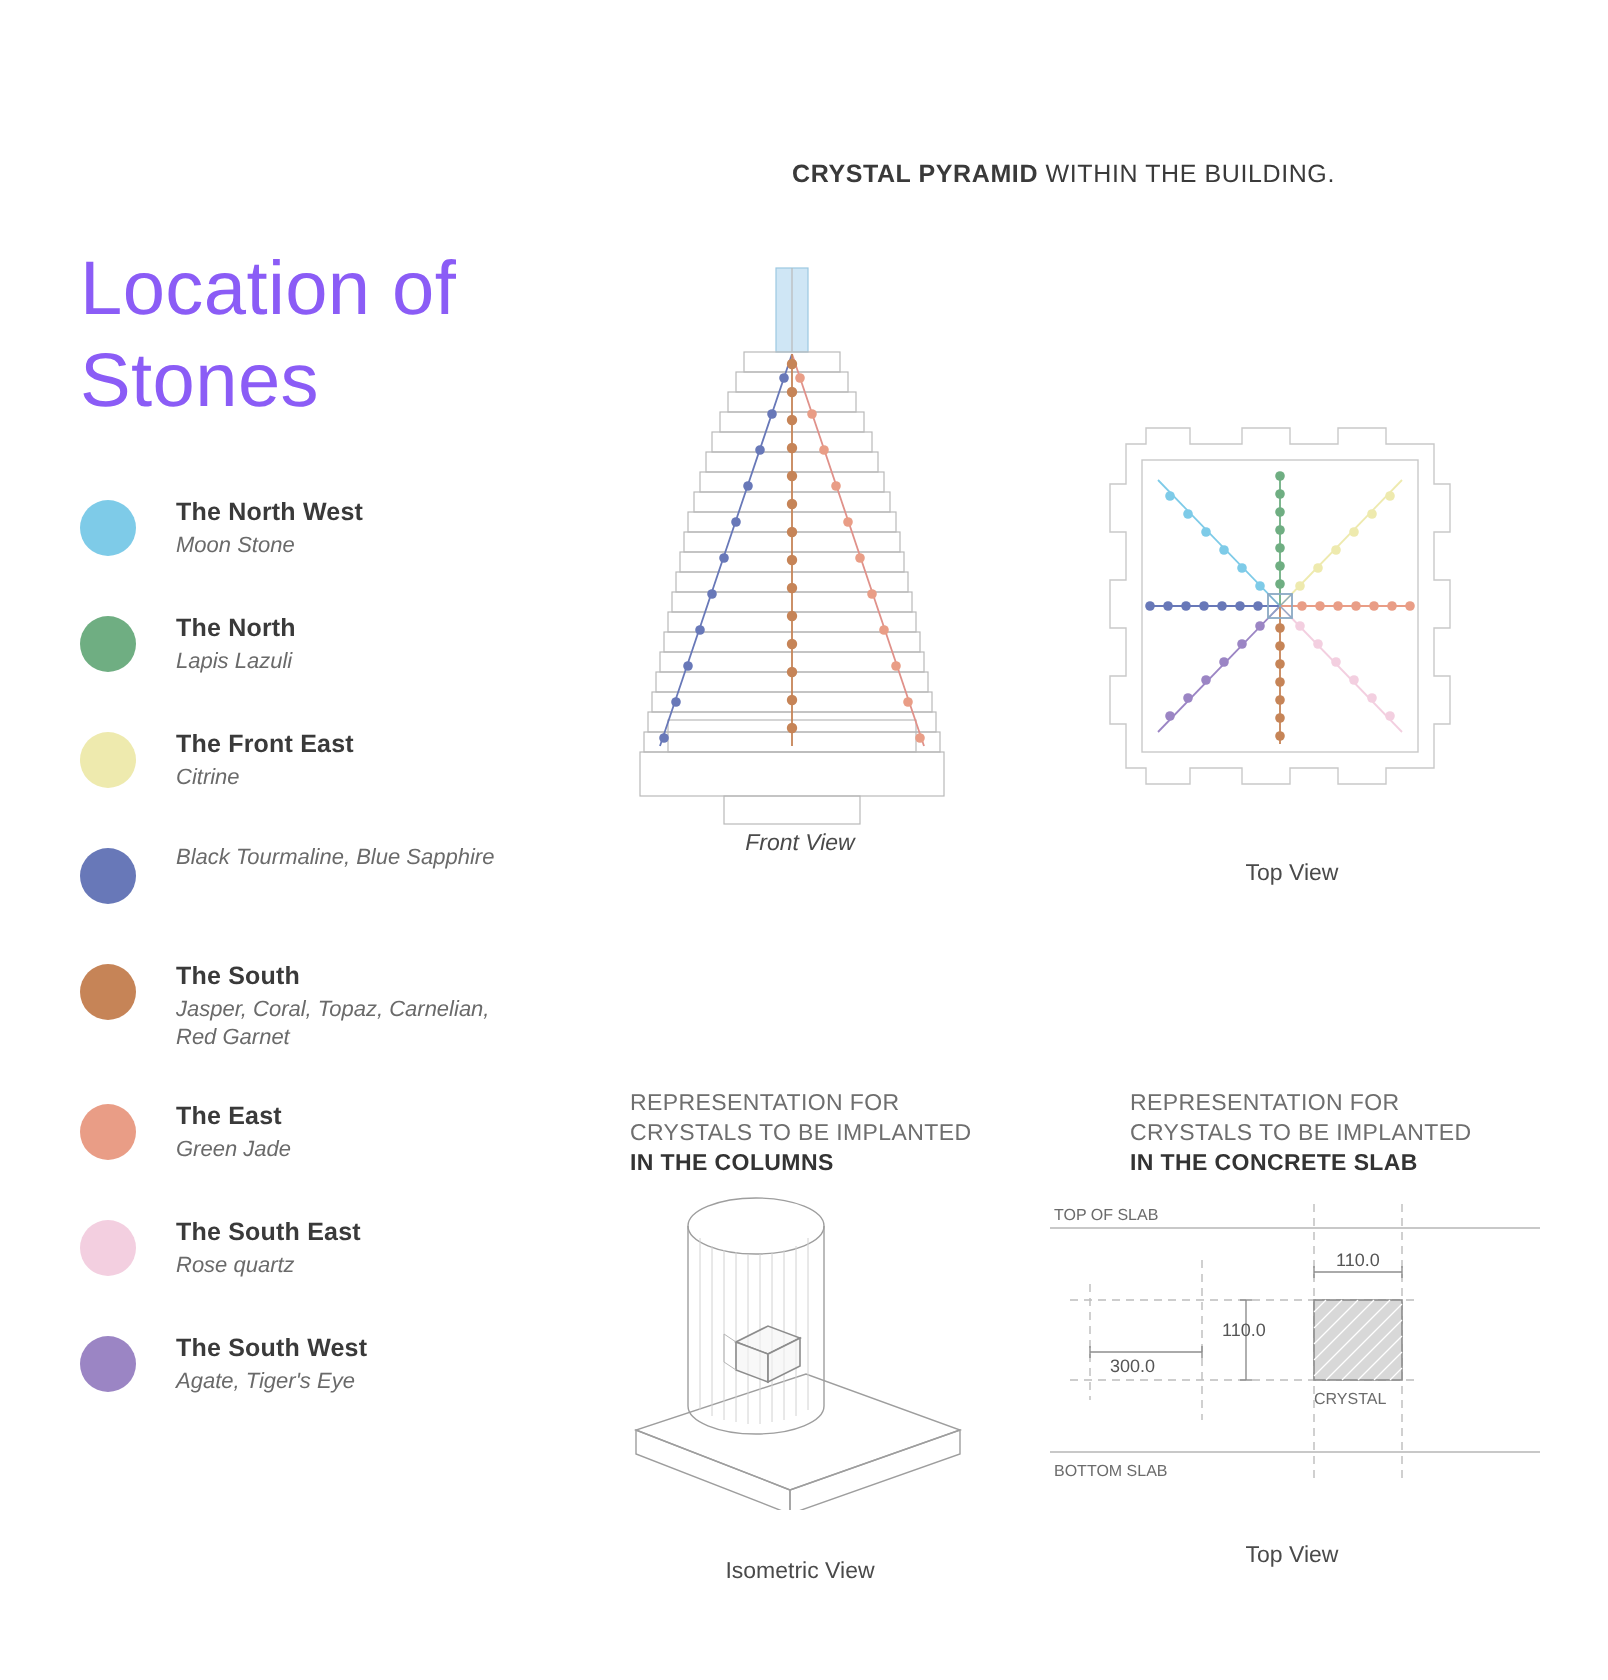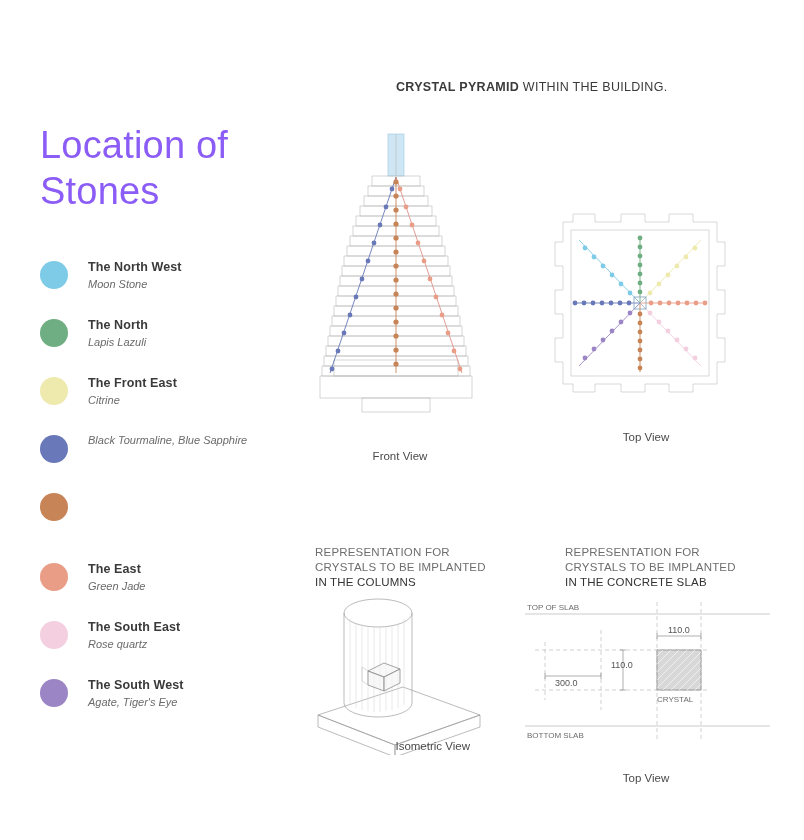--- a/index.html
+++ b/index.html
@@ -37,21 +37,20 @@
   .legend {
     position: absolute;
     left: 40px;
     top: 248px;
     width: 280px;
   }
   .legend-item {
     position: relative;
     min-height: 46px;
     margin-bottom: 12px;
-    margin-top: 11px;
   }
   .legend-swatch {
     position: absolute;
     left: 0;
     top: 2px;
     width: 28px;
     height: 28px;
     border-radius: 50%;
   }
   .legend-swatch.central {
@@ -101,34 +100,34 @@
   .sub-heading {
     position: absolute;
     font-size: 11.5px;
     line-height: 15px;
     color: #6e6e6e;
     letter-spacing: 0.2px;
     margin-top: 36px;
   }
   .sub-heading b {
     color: #333;
-    font-weight: 400;
+    font-weight: 700;
   }
   #subhead-columns { left: 315px; top: 509px; width: 200px; }
   #subhead-slab    { left: 565px; top: 509px; width: 200px; }
 
   .view-caption {
     position: absolute;
     font-size: 11.5px;
     color: #4a4a4a;
     text-align: center;
   }
-  #cap-front { left: 330px; top: 450px; width: 140px; }
+  #cap-front { left: 330px; top: 416px; width: 140px; font-style: italic; }
   #cap-top   { left: 576px; top: 431px; width: 140px; }
-  #cap-iso   { left: 330px; top: 740px; width: 140px; text-align: right; }
+  #cap-iso   { left: 330px; top: 780px; width: 140px; }
   #cap-top2  { left: 576px; top: 772px; width: 140px; }
 
   
   .fig { position: absolute; }
   #fig-front { left: 312px; top: 130px; }
   #fig-top   { left: 535px; top: 200px; }
   #fig-iso   { left: 300px; top: 575px; }
   #fig-slab  { left: 505px; top: 590px; }
 
   .label-small {
@@ -177,20 +176,24 @@
 
     <div class="legend-item">
       <div class="legend-swatch" style="background:#6878b8"></div>
       <div class="legend-text">
         <div class="legend-stones">Black Tourmaline, Blue Sapphire</div>
       </div>
     </div>
 
     <div class="legend-item" style="min-height:58px">
       <div class="legend-swatch" style="background:#c68457"></div>
+      <div class="legend-text">
+        <div class="legend-name">The South</div>
+        <div class="legend-stones" style="width:175px">Jasper, Coral, Topaz, Carnelian, Red Garnet</div>
+      </div>
     </div>
 
     <div class="legend-item">
       <div class="legend-swatch" style="background:#e99d86"></div>
       <div class="legend-text">
         <div class="legend-name">The East</div>
         <div class="legend-stones">Green Jade</div>
       </div>
     </div>
 

